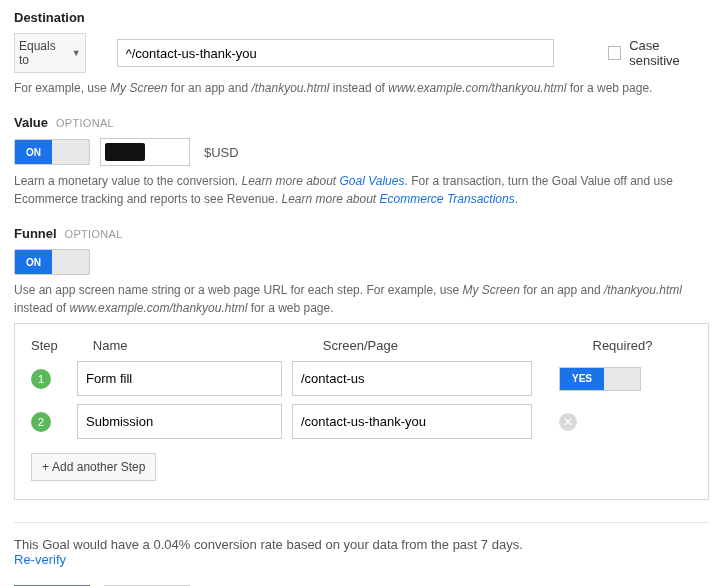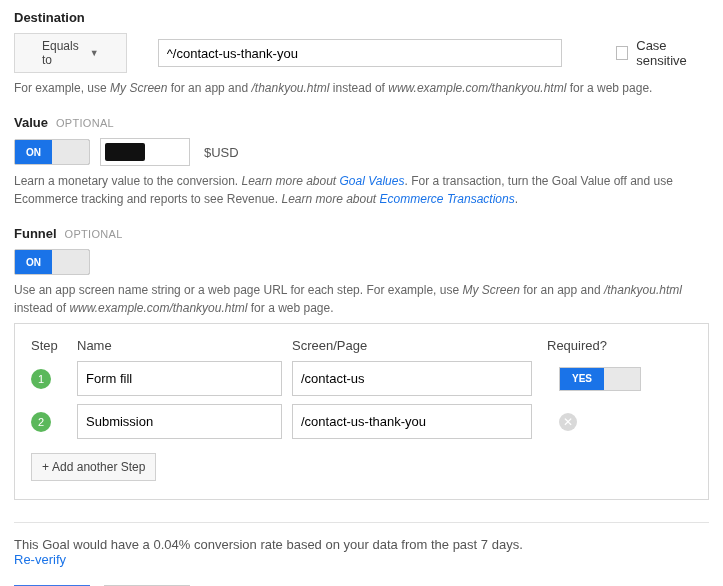--- a/index.html
+++ b/index.html
@@ -10,21 +10,21 @@
     color: #333;
     font-size: 13px;
     background:#fff;
     width:723px;
   }
   .section { margin-bottom: 18px; }
   .section-title { font-weight:600; color:#222; font-size:13px; margin-bottom:8px; display:flex; align-items:center; gap:8px;}
   .optional { font-weight:400; font-size:11px; color:#999; text-transform:uppercase; letter-spacing:0.3px;}
   .row { display:flex; align-items:center; gap:10px; }
   .dropdown {
-    border:1px solid #d8d8d8; background:#f7f7f7; padding:5px 27px; font-size:12px; color:#444;
+    border:1px solid #d8d8d8; background:#f7f7f7; padding:5px 4px; font-size:12px; color:#444;
     display:inline-flex; align-items:center; gap:6px; cursor:pointer;
   }
   .dropdown .caret { font-size:9px; color:#666; }
   input.text {
     border:1px solid #ccc; padding:5px 8px; font-size:13px; height:28px;
   }
   .dest-input{ width:460px;margin-left:21px;}
   .checkbox { width:14px; height:14px; border:1px solid #bbb; background:#fff; display:inline-block; }
   .help { font-size:12px; color:#666; margin-top:6px; line-height:1.5; }
   .help i{ font-style:italic;}
@@ -33,21 +33,21 @@
     width:76px; height:26px; border:1px solid #ccc; border-radius:2px; background:#737373; position:relative; display:inline-flex; overflow:hidden; cursor:pointer;text-align:center;
   }
   .toggle .on { background:#1a73e8; color:#fff; font-size:10px; font-weight:600; width:50%; display:flex; align-items:center; justify-content:center;}
   .toggle .off { background:#e8e8e8; width:50%; }
   .value-input { width:90px; background:#fff; border:1px solid #ccc; height:28px; position:relative;}
   .blk { position:absolute; left:4px; top:4px; bottom:4px; width:40px; background:#111; border-radius:2px;}
   .usd { font-size:13px; color:#555; margin-left:4px;}
   .funnel-box{
     border:1px solid #d8d8d8; padding:14px 16px 18px; margin-top:6px;
   }
-  .fh { display:flex; gap:0; font-size:13px; color:#444; margin-bottom:8px;}
+  .fh { display:flex; gap:16px; font-size:13px; color:#444; margin-bottom:8px;}
   .col-step{width:46px;}
   .col-name{width:215px;}
   .col-page{width:255px;}
   .col-req{width:100px; text-align:left;}
   .fr{ display:flex; align-items:center; margin-bottom:8px; gap:0;}
   .step-num{
     width:20px; height:20px; border-radius:50%; background:#5bb85b; color:#fff; font-size:11px; display:flex; align-items:center; justify-content:center; margin-right:26px;
   }
   .fr input.text{ height:35px; }
   .fr .name-in{ width:205px; margin-right:10px;}

